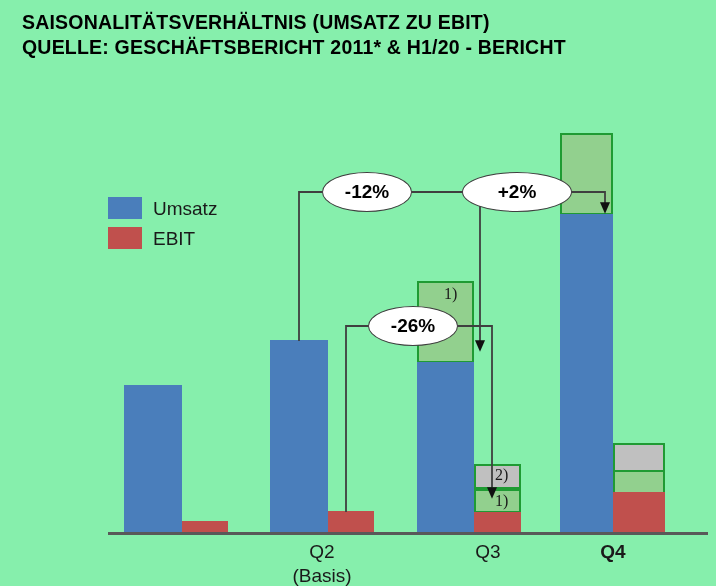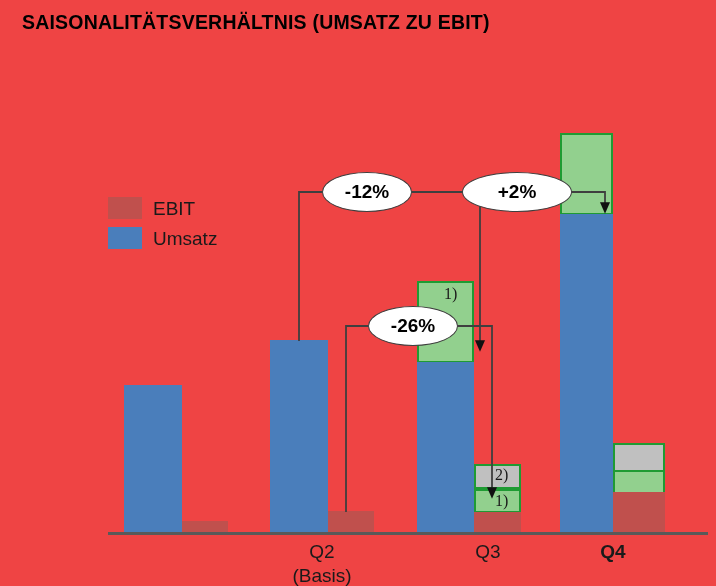--- a/index.html
+++ b/index.html
@@ -11,21 +11,21 @@
     width: 716px;
     height: 586px;
     font-family: "Liberation Sans", sans-serif;
     overflow: hidden;
     position: relative;
   }
   #page {
     position: relative;
     width: 716px;
     height: 586px;
-    background: #ef4444;
+    background: #86efac;
   }
   
   #title-block {
     position: absolute;
     left: 22px;
     top: 10px;
     width: 680px;
   }
   .title-line {
     font-family: "Liberation Sans", sans-serif;
@@ -125,20 +125,21 @@
     z-index: 20;
   }
 </style>
 </head>
 <body>
 
 <div id="page">
 
   <div id="title-block">
     <div class="title-line">SAISONALITÄTSVERHÄLTNIS (UMSATZ ZU EBIT)</div>
+    <div class="title-line">QUELLE: GESCHÄFTSBERICHT 2011* &amp; H1/20 - BERICHT</div>
   </div>
 
   <div id="plot">
 
     <div class="bar bar-blue" style="left:124px; top:385px; width:58px; height:147px;"></div>
     <div class="bar bar-red" style="left:182px; top:521px; width:46px; height:11px;"></div>
 
     <div class="bar bar-blue" style="left:270px; top:340px; width:58px; height:192px;"></div>
     <div class="bar bar-red" style="left:328px; top:511px; width:46px; height:21px;"></div>
 
@@ -195,22 +196,22 @@
       <span>Q3</span>
     </div>
     <div class="xlabel" style="left:573px; top:540px; width:80px;font-weight:bold;">
       <span>Q4</span>
     </div>
 
   </div>
 
   <div id="legend">
     <div class="legend-row">
+      <span class="legend-swatch" style="background:#4a7ebb;"></span>
+      <span class="legend-label">Umsatz</span>
+    </div>
+    <div class="legend-row">
       <span class="legend-swatch" style="background:#c0504d;"></span>
       <span class="legend-label">EBIT</span>
     </div>
-    <div class="legend-row">
-      <span class="legend-swatch" style="background:#4a7ebb;"></span>
-      <span class="legend-label">Umsatz</span>
-    </div>
   </div>
 
 </div>
 
 </body></html>

